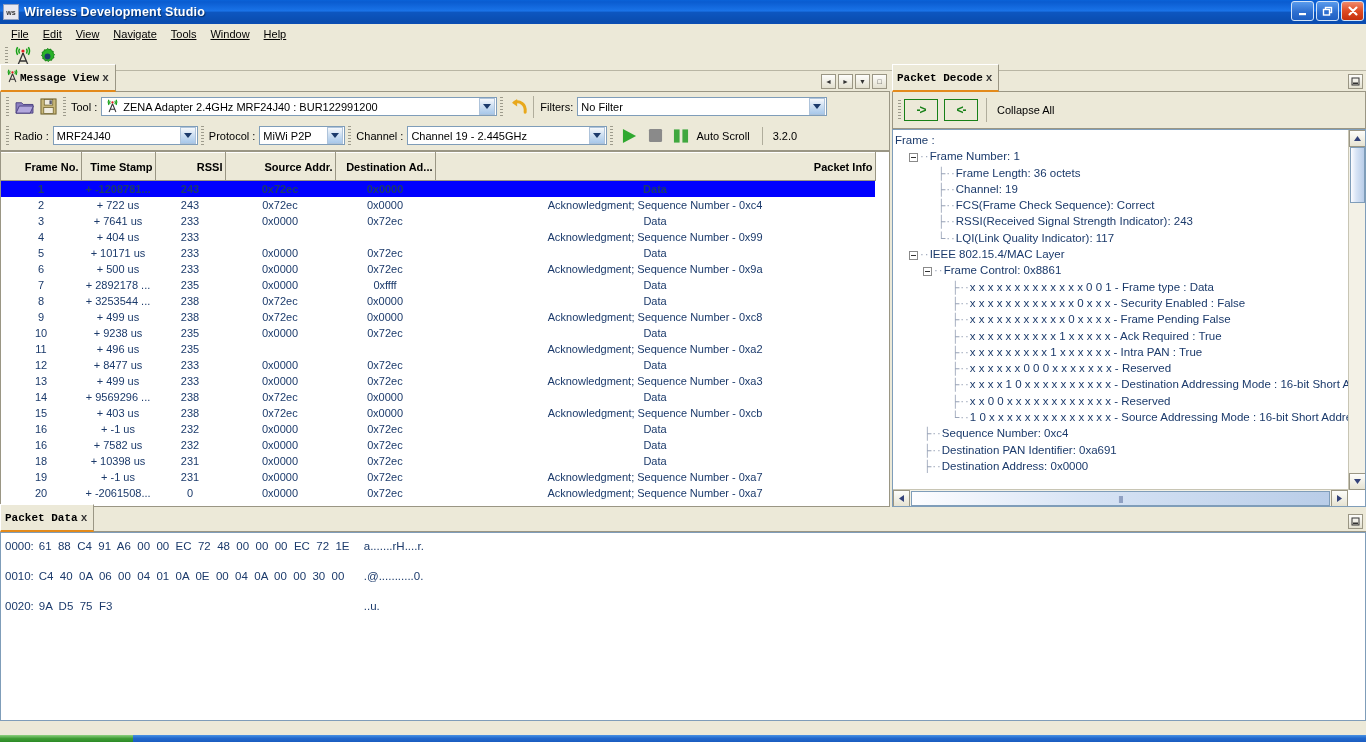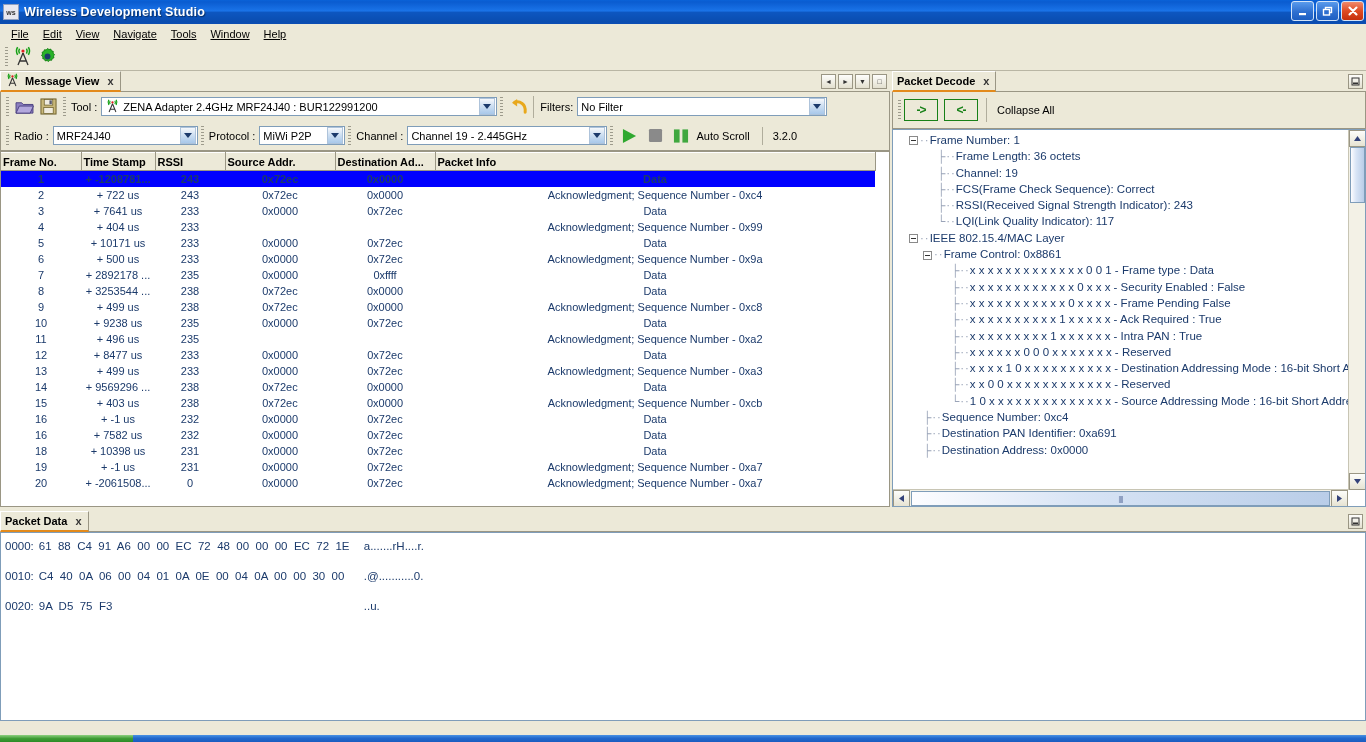--- a/index.html
+++ b/index.html
@@ -79,29 +79,29 @@
     background: #ece9d8;
   }
 
   
   .panel-tabbar {
     height: 21px;
     display: flex; align-items: flex-end;
     position: relative;
   }
   .ptab {
-    height: 21px;
-    display: flex; align-items: center; gap: 5px;
+    height: 28px;
+    display: flex; align-items: center; 
     padding: 0 6px 0 4px;
     background: #ece9d8;
     border-top: 1px solid #fff;
     border-left: 1px solid #fff;
     border-right: 1px solid #9a9684;
     border-bottom: 2px solid #e38a1b;
-    font-weight: bold; font-size: 11px; color: #000;
+    font-weight: bold; font-size: 11px; color: #000; font-family: Liberation Mono, monospace;
   }
   .ptab .x { font-size: 11px; font-weight: bold; color: #333; padding-left: 3px; }
   .tabbar-fill {
     flex: 1; height: 21px;
     border-bottom: 1px solid #9a9684;
     display: flex; align-items: center; justify-content: flex-end;
     padding-right: 3px; gap: 2px;
   }
   .navbtn {
     width: 15px; height: 15px;
@@ -141,27 +141,27 @@
 
   
   #msg-table-wrap {
     position: absolute; left: 0; top: 80px; width: 890px; height: 356px;
     background: #fff;
     border: 1px solid #9a9684;
     overflow: hidden;
   }
   table#msgtable { border-collapse: collapse; width: 874px; table-layout: fixed; }
   table#msgtable th {
-    height: 18px;
+    height: 28px;
     background: #ece9d8;
     border-right: 1px solid #9a9684;
     border-bottom: 1px solid #9a9684;
     border-top: 1px solid #fff;
     font-size: 11px; font-weight: bold; color: #000;
-    text-align: left;
+    text-align: right;
     padding: 0 2px;
     overflow: hidden; white-space: nowrap;
   }
   table#msgtable td {
     height: 16px; line-height: 16px;
     font-size: 11px; text-align: center;
     color: #1b3a6b;
     padding: 0 2px;
     overflow: hidden; white-space: nowrap;
   }
@@ -673,20 +673,21 @@
     <div id="dec-toolbar">
       <div class="grip"></div>
       <div class="arrbtn">-&gt;</div>
       <div class="arrbtn">&lt;-</div>
       <div class="vsep"></div>
       <span class="lbl">Collapse All</span>
     </div>
 
     <div id="dec-tree-wrap">
       <div id="dec-tree">
+          <div class="trow" style="padding-left: 0px;"><span>Frame :</span></div>
           <div class="trow" style="padding-left: 14px;"><span class="tbox"></span><span class="dots">··</span><span>Frame Number: 1</span></div>
           <div class="trow" style="padding-left: 42px;"><span class="dots">├··</span><span>Frame Length: 36 octets</span></div>
           <div class="trow" style="padding-left: 42px;"><span class="dots">├··</span><span>Channel: 19</span></div>
           <div class="trow" style="padding-left: 42px;"><span class="dots">├··</span><span>FCS(Frame Check Sequence): Correct</span></div>
           <div class="trow" style="padding-left: 42px;"><span class="dots">├··</span><span>RSSI(Received Signal Strength Indicator): 243</span></div>
           <div class="trow" style="padding-left: 42px;"><span class="dots">└··</span><span>LQI(Link Quality Indicator): 117</span></div>
           <div class="trow" style="padding-left: 14px;"><span class="tbox"></span><span class="dots">··</span><span>IEEE 802.15.4/MAC Layer</span></div>
           <div class="trow" style="padding-left: 28px;"><span class="tbox"></span><span class="dots">··</span><span>Frame Control: 0x8861</span></div>
           <div class="trow" style="padding-left: 56px;"><span class="dots">├··</span><span>x x x x  x x x x  x x x x  x 0 0 1 - Frame type : Data</span></div>
           <div class="trow" style="padding-left: 56px;"><span class="dots">├··</span><span>x x x x  x x x x  x x x x 0 x x x - Security Enabled : False</span></div>

